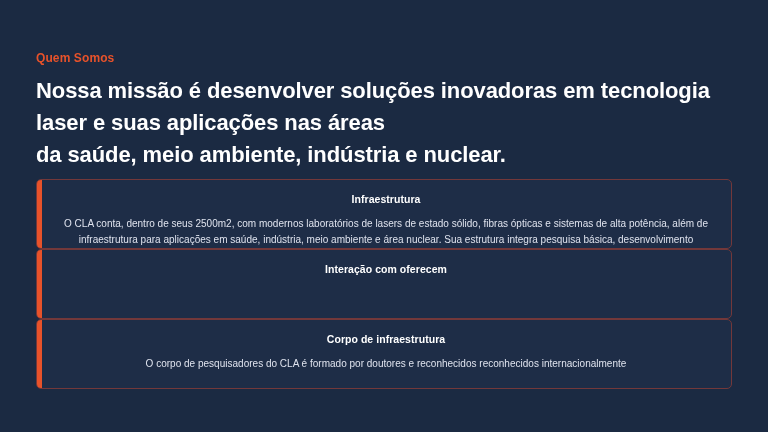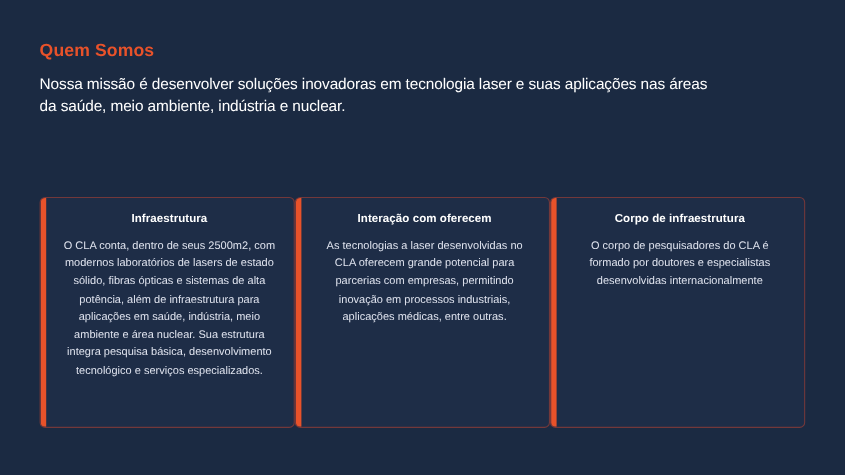--- a/index.html
+++ b/index.html
@@ -25,46 +25,47 @@
 
   
   .header {
     position: absolute;
     left: 36px;
     top: 33px;
     width: 700px;
   }
 
   .eyebrow {
-    font-size: 16px;
+    font-size: 12px;
     font-weight: bold;
     color: #e8522a;
     letter-spacing: 0.1px;
     line-height: 1.25;
-    margin: 4px 0 9px 0;
+    margin: 18px 0 9px 0;
   }
 
   .headline {
-    font-size: 14px;
-    font-weight: normal;
+    font-size: 22px;
+    font-weight: bold;
     color: #ffffff;
     line-height: 1.45;
     margin: 0;
     letter-spacing: -0.1px;
     white-space: pre-line;
   }
 
   
   .cards {
     position: absolute;
     left: 36px;
     top: 179px;
     width: 696px;
     height: 210px;
     display: flex;
+    flex-direction: column;
   }
 
   .card {
     position: relative;
     flex: 1 1 0;
     box-sizing: border-box;
     background: #1e2d47;
     border: 1px solid #73383a;
     border-radius: 5px;
     padding: 13px 14px 12px 18px;
@@ -114,24 +115,23 @@
 
     <div class="card">
       <span class="card-accent"></span>
       <div class="card-title">Infraestrutura</div>
       <p class="card-body">O CLA conta, dentro de seus 2500m2, com modernos laboratórios de lasers de estado sólido, fibras ópticas e sistemas de alta potência, além de infraestrutura para aplicações em saúde, indústria, meio ambiente e área nuclear. Sua estrutura integra pesquisa básica, desenvolvimento tecnológico e serviços especializados.</p>
     </div>
 
     <div class="card">
       <span class="card-accent"></span>
       <div class="card-title">Interação com oferecem</div>
-      <p class="card-body">As tecnologias a laser desenvolvidas no CLA oferecem grande potencial para parcerias com empresas, permitindo inovação em processos industriais, aplicações médicas, entre outras.</p>
     </div>
 
     <div class="card">
       <span class="card-accent"></span>
       <div class="card-title">Corpo de infraestrutura</div>
-      <p class="card-body">O corpo de pesquisadores do CLA é formado por doutores e especialistas desenvolvidas internacionalmente</p>
+      <p class="card-body">O corpo de pesquisadores do CLA é formado por doutores e reconhecidos reconhecidos internacionalmente</p>
     </div>
 
   </div>
 
 </div>
 
 </body></html>

